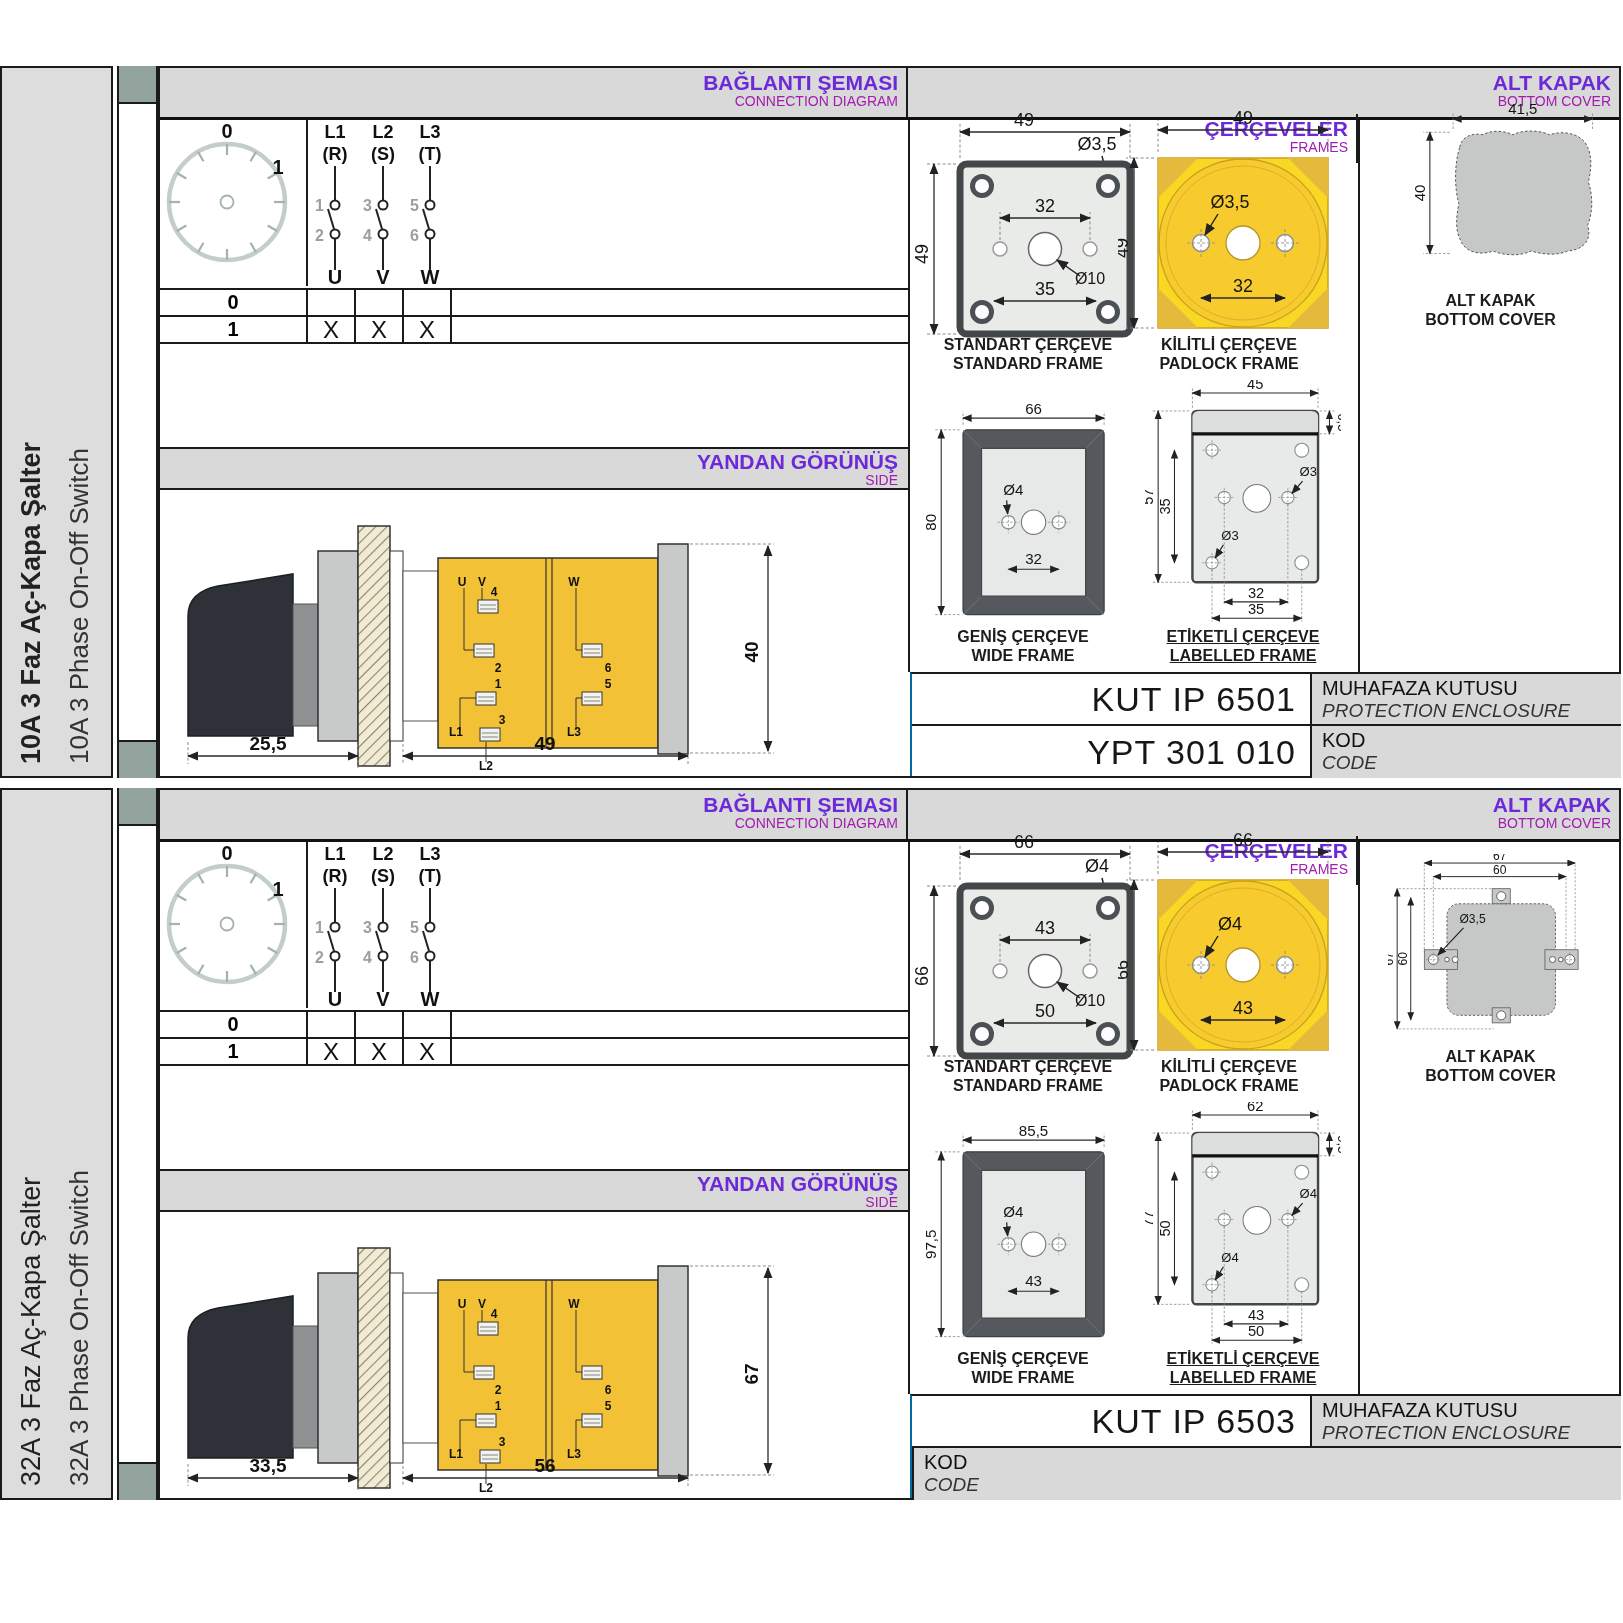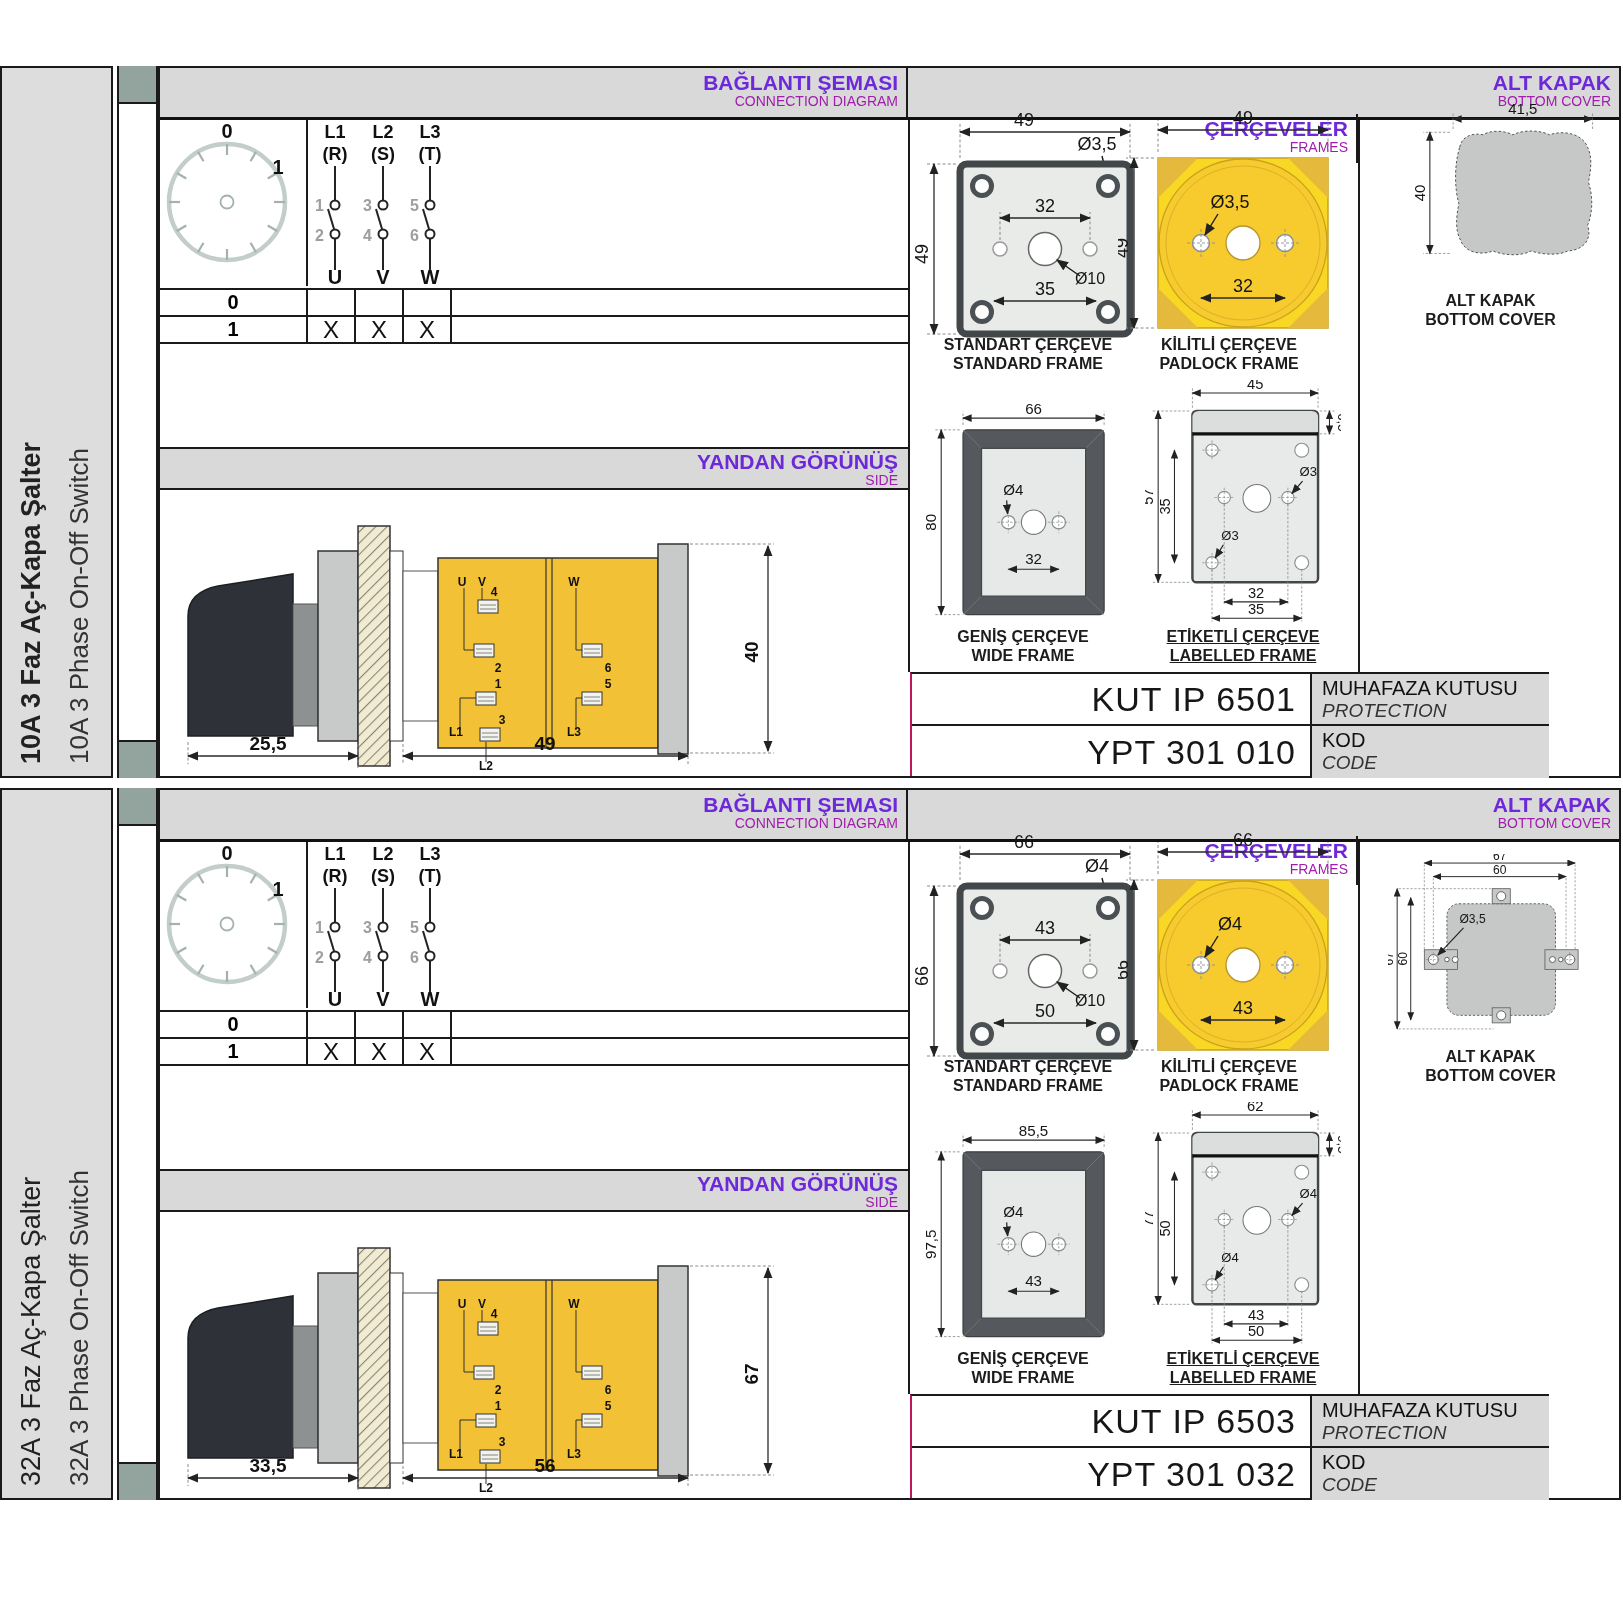--- a/index.html
+++ b/index.html
@@ -61,21 +61,21 @@
   .svg-switch { position:absolute; left:148px; top:0; }
   .svg-side { position:absolute; left:8px; top:428px; }
   .svg-standard { position:absolute; left:754px; top:40px; }
   .svg-padlock { position:absolute; left:958px; top:40px; }
   .svg-wide { position:absolute; left:766px; top:335px; }
   .svg-labelled { position:absolute; left:985px; top:312px; }
   .svg-cover-a { position:absolute; left:1235px; top:36px; }
   .svg-cover-b { position:absolute; left:1228px; top:64px; }
 
   
-  .codes { position:absolute; left:750px; top:604px; width:639px; height:104px; border-top:2px solid #1a1a1a; border-left:2px solid #be185d; }
+  .codes { position:absolute; left:750px; top:604px; width:711px; height:104px; border-top:2px solid #1a1a1a; border-left:2px solid #0369a1; }
   .crow { height:52px; display:flex; }
   .crow.first { border-bottom:2px solid #1a1a1a; }
   .ccode { width:398px; font-size:34px; display:flex; align-items:center; justify-content:flex-end; padding-right:14px; color:#161616; letter-spacing:1px; }
   .clabel { flex:1; background:#d8d9d8; border-left:2px solid #1a1a1a; padding:3px 10px; }
   .cl-tr { font-weight:normal; font-size:20px; color:#111; }
   .cl-en { font-style:italic; font-size:19px; color:#333; }
 
   
   text { font-family:"Liberation Sans",sans-serif; }
   .dl { stroke:#2a2a2a; stroke-width:1.3; marker-start:url(#ar-s); marker-end:url(#ar-e); }
@@ -893,21 +893,20 @@
 
     <div class="codes">
       <div class="crow first">
         <div class="ccode">KUT IP 6503</div>
         <div class="clabel">
           <div class="cl-tr">MUHAFAZA KUTUSU</div>
           <div class="cl-en">PROTECTION ENCLOSURE</div>
         </div>
       </div>
       <div class="crow">
-        <div class="ccode">YPT 301 032</div>
         <div class="clabel">
           <div class="cl-tr">KOD</div>
           <div class="cl-en">CODE</div>
         </div>
       </div>
     </div>
 
   </div>
 </div>
 </div>

